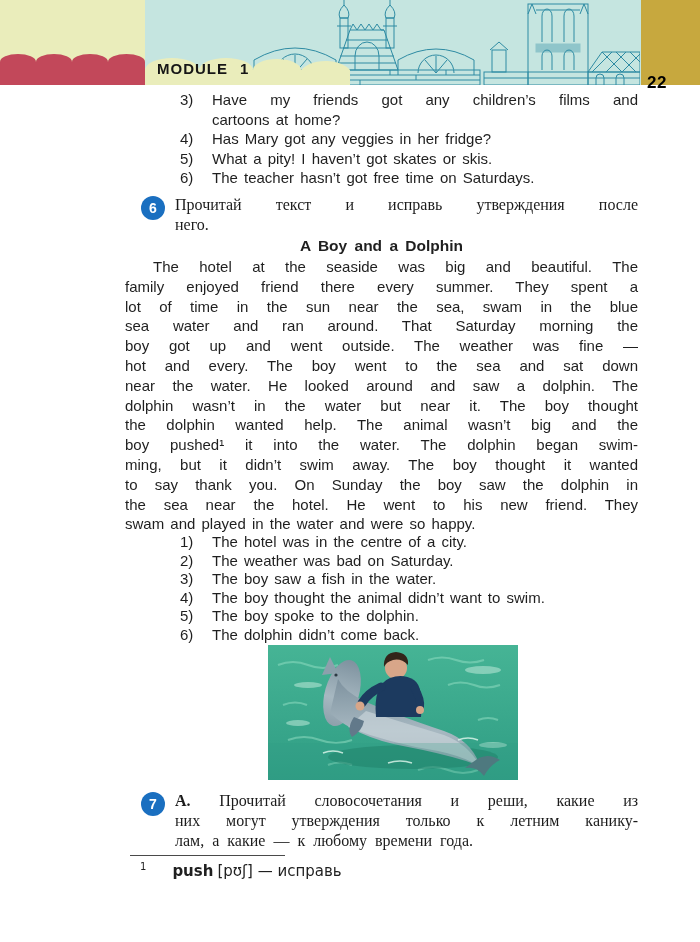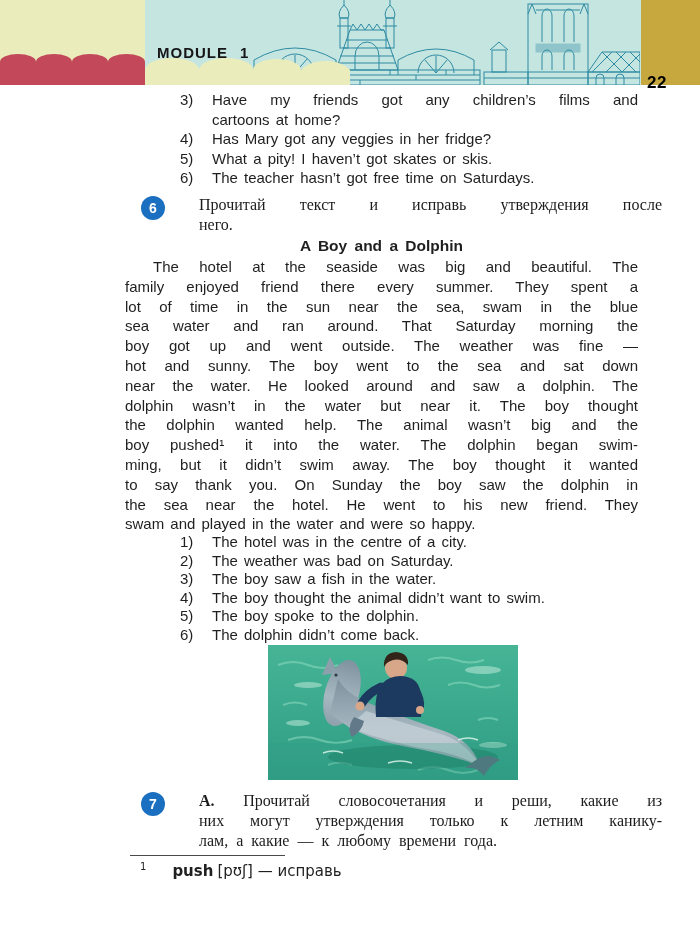--- a/index.html
+++ b/index.html
@@ -7,40 +7,40 @@
         font-family:"Liberation Sans",sans-serif;color:#1f1f1f;}
 
   
   .hdr{position:absolute;left:0;top:0;width:700px;height:85px;}
   .hdr-left{position:absolute;left:0;top:0;width:145px;height:85px;background:#eaedbb;}
   .hdr-teal{position:absolute;left:145px;top:0;width:496px;height:85px;background:#c5e5e0;overflow:hidden;}
   .hdr-gold{position:absolute;left:641px;top:0;width:59px;height:85px;background:#c7a83e;}
   .ribbon{position:absolute;left:0;top:52px;width:145px;height:33px;}
   .page-num{position:absolute;right:33px;top:73px;color:#000000;font-weight:bold;font-size:17px;letter-spacing:.5px;}
   .cloud{position:absolute;left:145px;top:55px;width:205px;height:30px;}
-  .module-label{position:absolute;left:157px;top:44px;font-weight:bold;font-size:15px;color:#161616;letter-spacing:1px;}
+  .module-label{position:absolute;left:157px;top:60px;font-weight:bold;font-size:15px;color:#161616;letter-spacing:1px;}
   .module-label .mnum{margin-left:12px;}
   .skyline{position:absolute;left:95px;top:0;width:400px;height:85px;}
 
   
   .jl{text-align:justify;text-align-last:justify;}
   .list{position:absolute;left:125px;width:513px;font-size:15px;line-height:19.5px;word-spacing:2px;}
   .lrow{display:flex;padding-left:55px;}
   .lnum{flex:none;width:32px;}
   .ltxt{flex:1;}
   .top-list{top:90px;}
   .stmt-list{top:533px;line-height:18.5px;}
 
   .ex{position:absolute;left:125px;width:513px;font-family:"Liberation Serif",serif;
       font-size:16px;line-height:20px;word-spacing:4px;color:#1c1c1c;}
   .ex6{top:195px;} .ex7{top:791px;}
   .ex-circle{position:absolute;left:16px;top:1px;width:24px;height:24px;border-radius:50%;
       background:#1a6fc0;color:#fff;font-family:"Liberation Sans",sans-serif;
       font-weight:bold;font-size:14px;text-align:center;line-height:24px;}
-  .ex-body{margin-left:74px;width:463px;}
+  .ex-body{margin-left:50px;width:463px;}
   .ex b{font-weight:bold;}
 
   .story-title{position:absolute;left:125px;top:237px;width:513px;text-align:center;
       font-weight:bold;font-size:15.5px;word-spacing:3px;}
   .story{position:absolute;left:125px;top:257px;width:513px;font-size:15px;
       line-height:19.8px;word-spacing:2px;}
   .story .indent{text-indent:28px;}
   .story .last{text-align:left;text-align-last:left;}
 
   .photo{position:absolute;left:268px;top:645px;width:250px;height:135px;}
@@ -182,21 +182,21 @@
   </div>
 
   <div class="story-title">A Boy and a Dolphin</div>
 
   <div class="story">
     <div class="jl indent">The hotel at the seaside was big and beautiful. The</div>
     <div class="jl">family enjoyed friend there every summer. They spent a</div>
     <div class="jl">lot of time in the sun near the sea, swam in the blue</div>
     <div class="jl">sea water and ran around. That Saturday morning the</div>
     <div class="jl">boy got up and went outside. The weather was fine —</div>
-    <div class="jl">hot and sunny. The boy went to the sea and sat down</div>
+    <div class="jl">hot and every. The boy went to the sea and sat down</div>
     <div class="jl">near the water. He looked around and saw a dolphin. The</div>
     <div class="jl">dolphin wasn’t in the water but near it. The boy thought</div>
     <div class="jl">the dolphin wanted help. The animal wasn’t big and the</div>
     <div class="jl">boy pushed¹ it into the water. The dolphin began swim-</div>
     <div class="jl">ming, but it didn’t swim away. The boy thought it wanted</div>
     <div class="jl">to say thank you. On Sunday the boy saw the dolphin in</div>
     <div class="jl">the sea near the hotel. He went to his new friend. They</div>
     <div class="last">swam and played in the water and were so happy.</div>
   </div>
 

